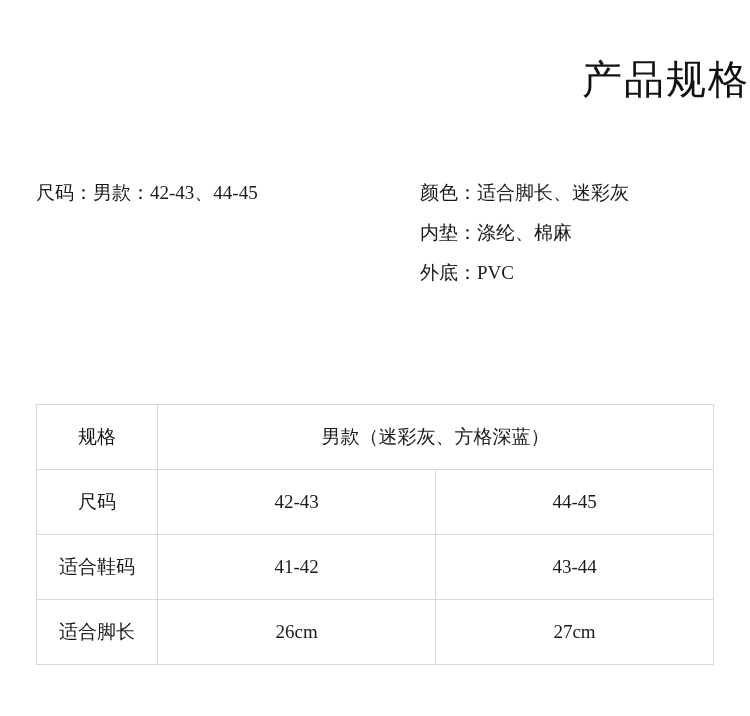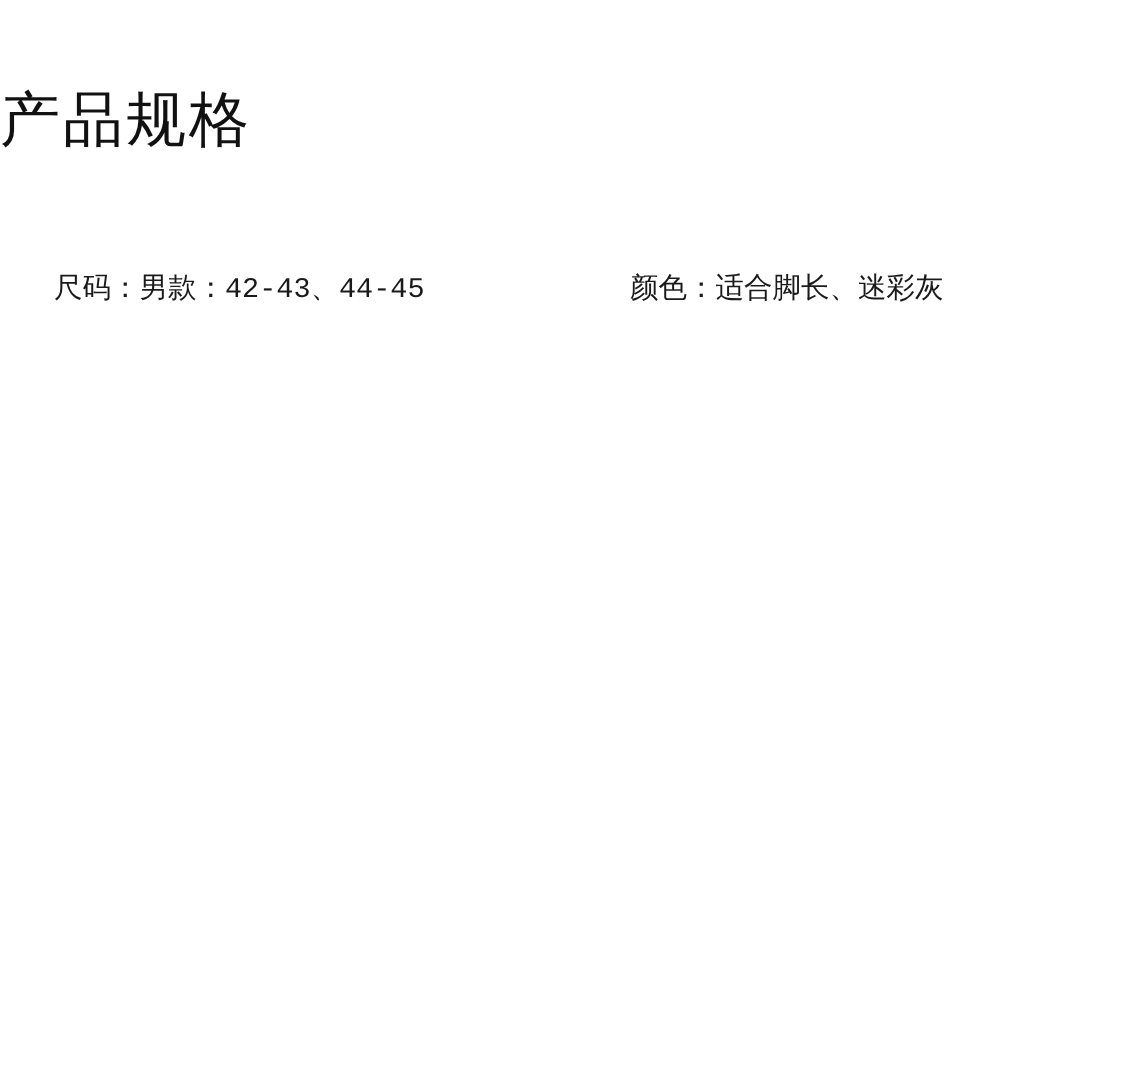--- a/index.html
+++ b/index.html
@@ -15,21 +15,21 @@
     position: relative;
     overflow: hidden;
   }
   .page {
     width: 750px;
     height: 716px;
     position: relative;
     box-sizing: border-box;
   }
   .title {
-    text-align: left;
+    text-align: right;
     font-size: 40px;
     font-weight: normal;
     letter-spacing: 2px;
     margin: 0;
     padding-top: 52px;
     color: #111;
     font-family: "Liberation Serif", "DejaVu Serif", serif;
   }
   .specs {
     margin-top: 66px;
@@ -62,21 +62,20 @@
   }
   .spec-value {
     display: inline-block;
   }
   .spec-row.indent .spec-label {
     padding-left: 62px;
   }
   .spec-block {
     position: relative;
     height: 170px;
-    font-family: Liberation Mono, monospace;
   }
   table.spec-table {
     position: absolute;
     left: 36px;
     top: 404px;
     width: 678px;
     border-collapse: collapse;
     font-size: 19px;
   }
   table.spec-table td {
@@ -109,18 +108,47 @@
       <div class="spec-col spec-left">
         <div class="spec-row">
           <span class="spec-label">尺码：</span><span class="spec-value">男款：42-43、44-45</span>
         </div>
       </div>
 
       <div class="spec-col spec-right">
         <div class="spec-row">
           <span class="spec-label">颜色：</span><span class="spec-value">适合脚长、迷彩灰</span>
         </div>
+        <div class="spec-row">
+          <span class="spec-label">内垫：</span><span class="spec-value">涤纶、棉麻</span>
+        </div>
+        <div class="spec-row">
+          <span class="spec-label">外底：</span><span class="spec-value">PVC</span>
+        </div>
       </div>
     </div>
   </div>
 
+  <table class="spec-table">
+    <tbody>
+      <tr>
+        <td>规格</td>
+        <td class="wide" colspan="2">男款（迷彩灰、方格深蓝）</td>
+      </tr>
+      <tr>
+        <td>尺码</td>
+        <td class="half">42-43</td>
+        <td class="half">44-45</td>
+      </tr>
+      <tr>
+        <td>适合鞋码</td>
+        <td class="half">41-42</td>
+        <td class="half">43-44</td>
+      </tr>
+      <tr>
+        <td>适合脚长</td>
+        <td class="half">26cm</td>
+        <td class="half">27cm</td>
+      </tr>
+    </tbody>
+  </table>
 
 </div>
 
 </body></html>

